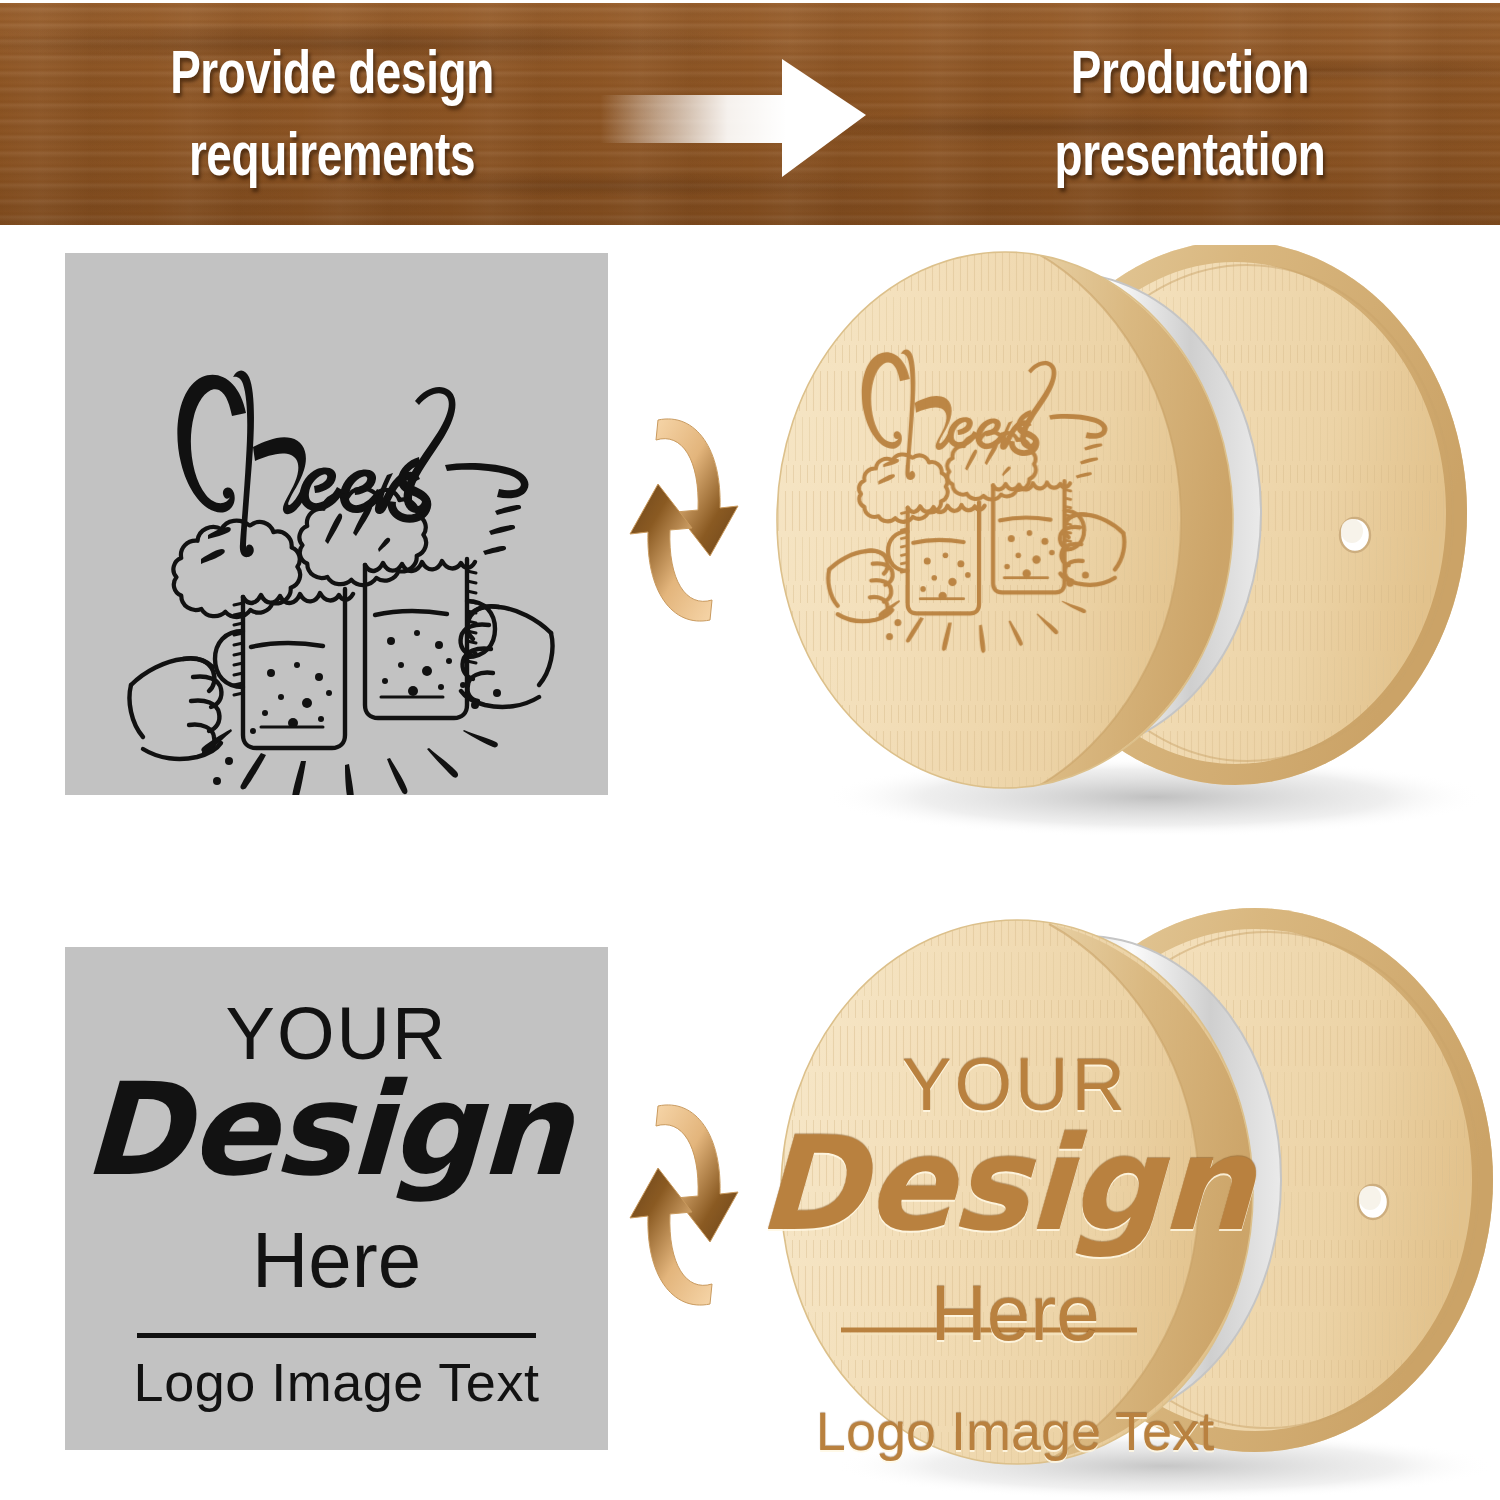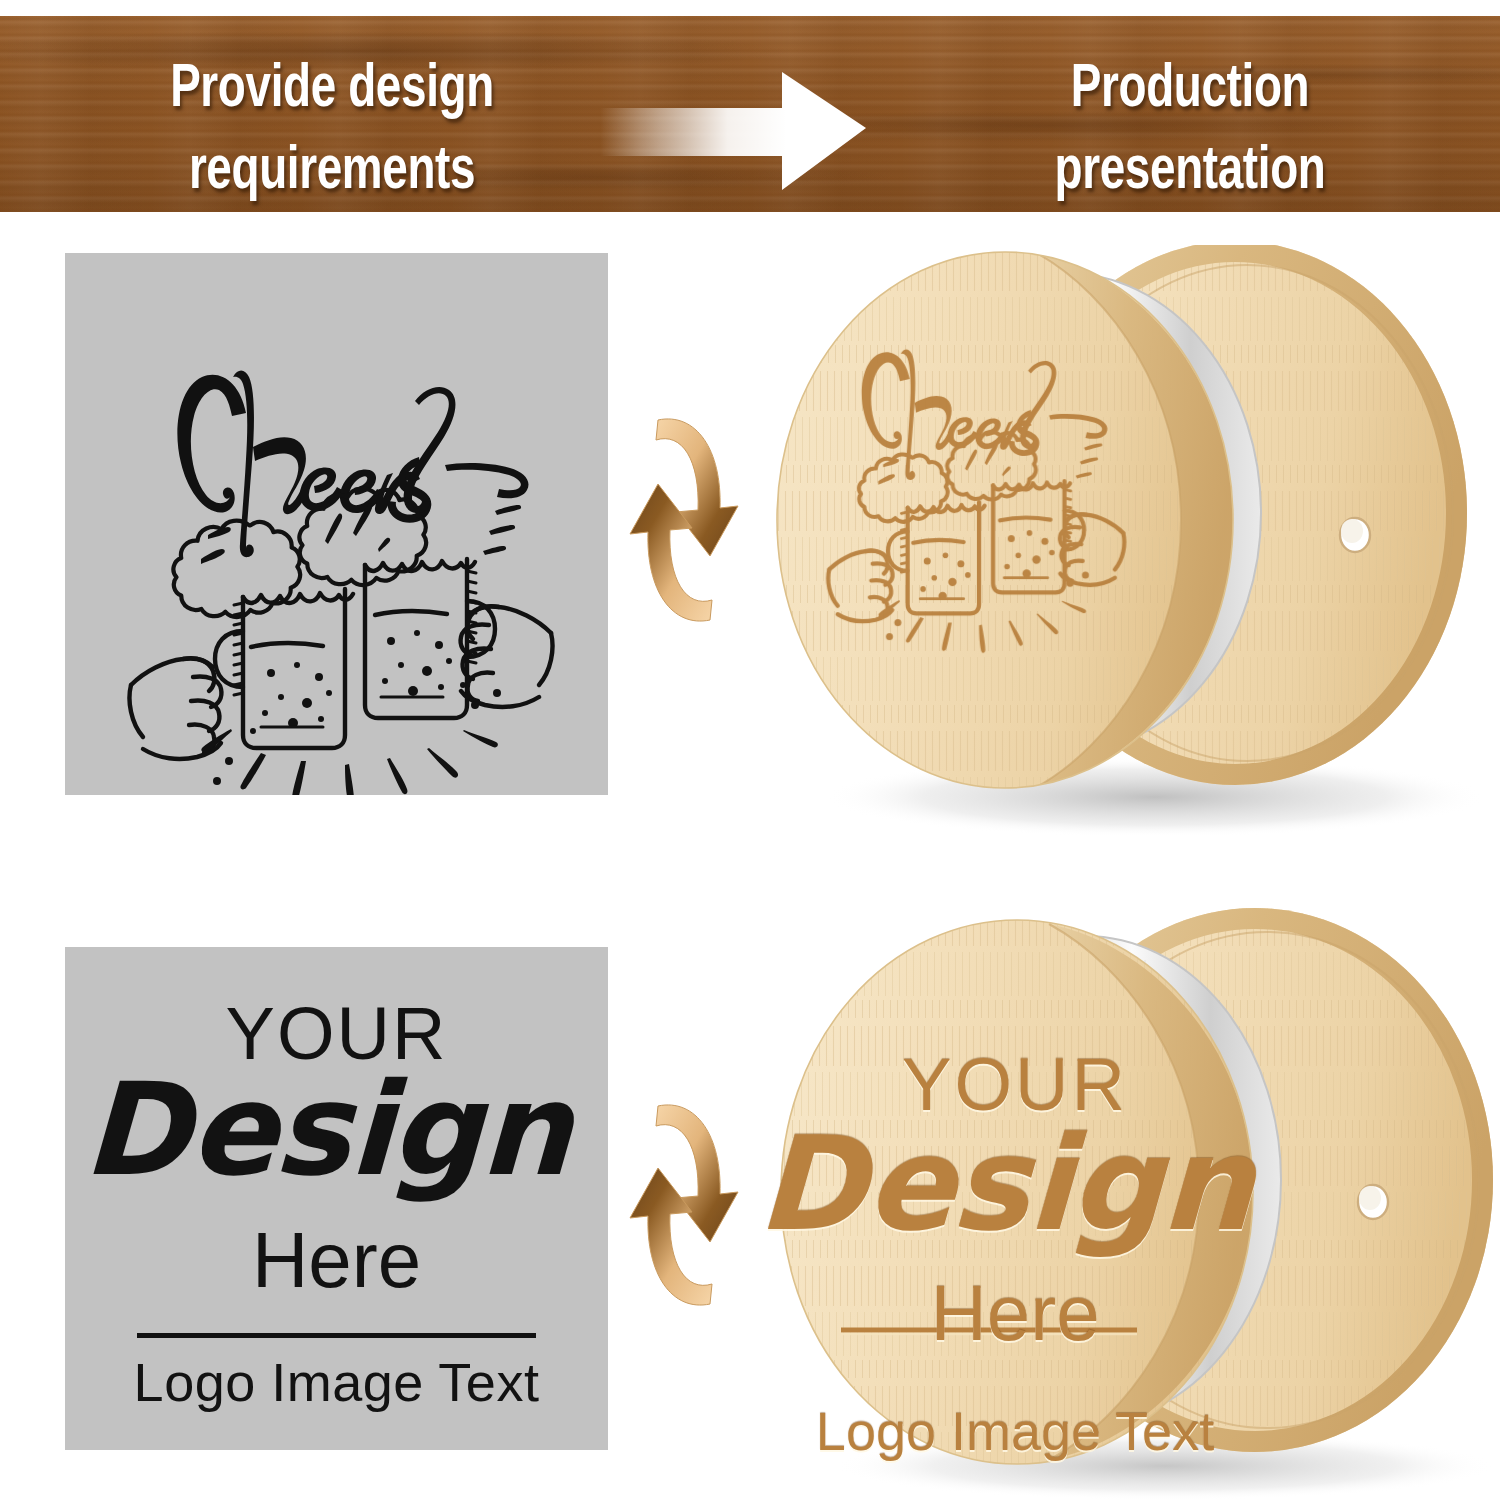--- a/index.html
+++ b/index.html
@@ -7,22 +7,22 @@
   body {
     background: #ffffff;
     font-family: "Liberation Sans", sans-serif;
     overflow: hidden;
     position: relative;
   }
 
   
   .banner {
     position: absolute;
-    left: 0; top: 16px;
-    width: 1500px; height: 196px;
+    left: 0; top: 3px;
+    width: 1500px; height: 222px;
     background:
       repeating-linear-gradient(to bottom,
         rgba(255,255,255,0.00) 0px,
         rgba(120,66,20,0.22) 3px,
         rgba(255,255,255,0.05) 6px,
         rgba(90,48,12,0.10) 11px,
         rgba(255,255,255,0.00) 16px),
       repeating-linear-gradient(to right,
         rgba(255,255,255,0.00) 0px,
         rgba(255,255,255,0.035) 40px,

